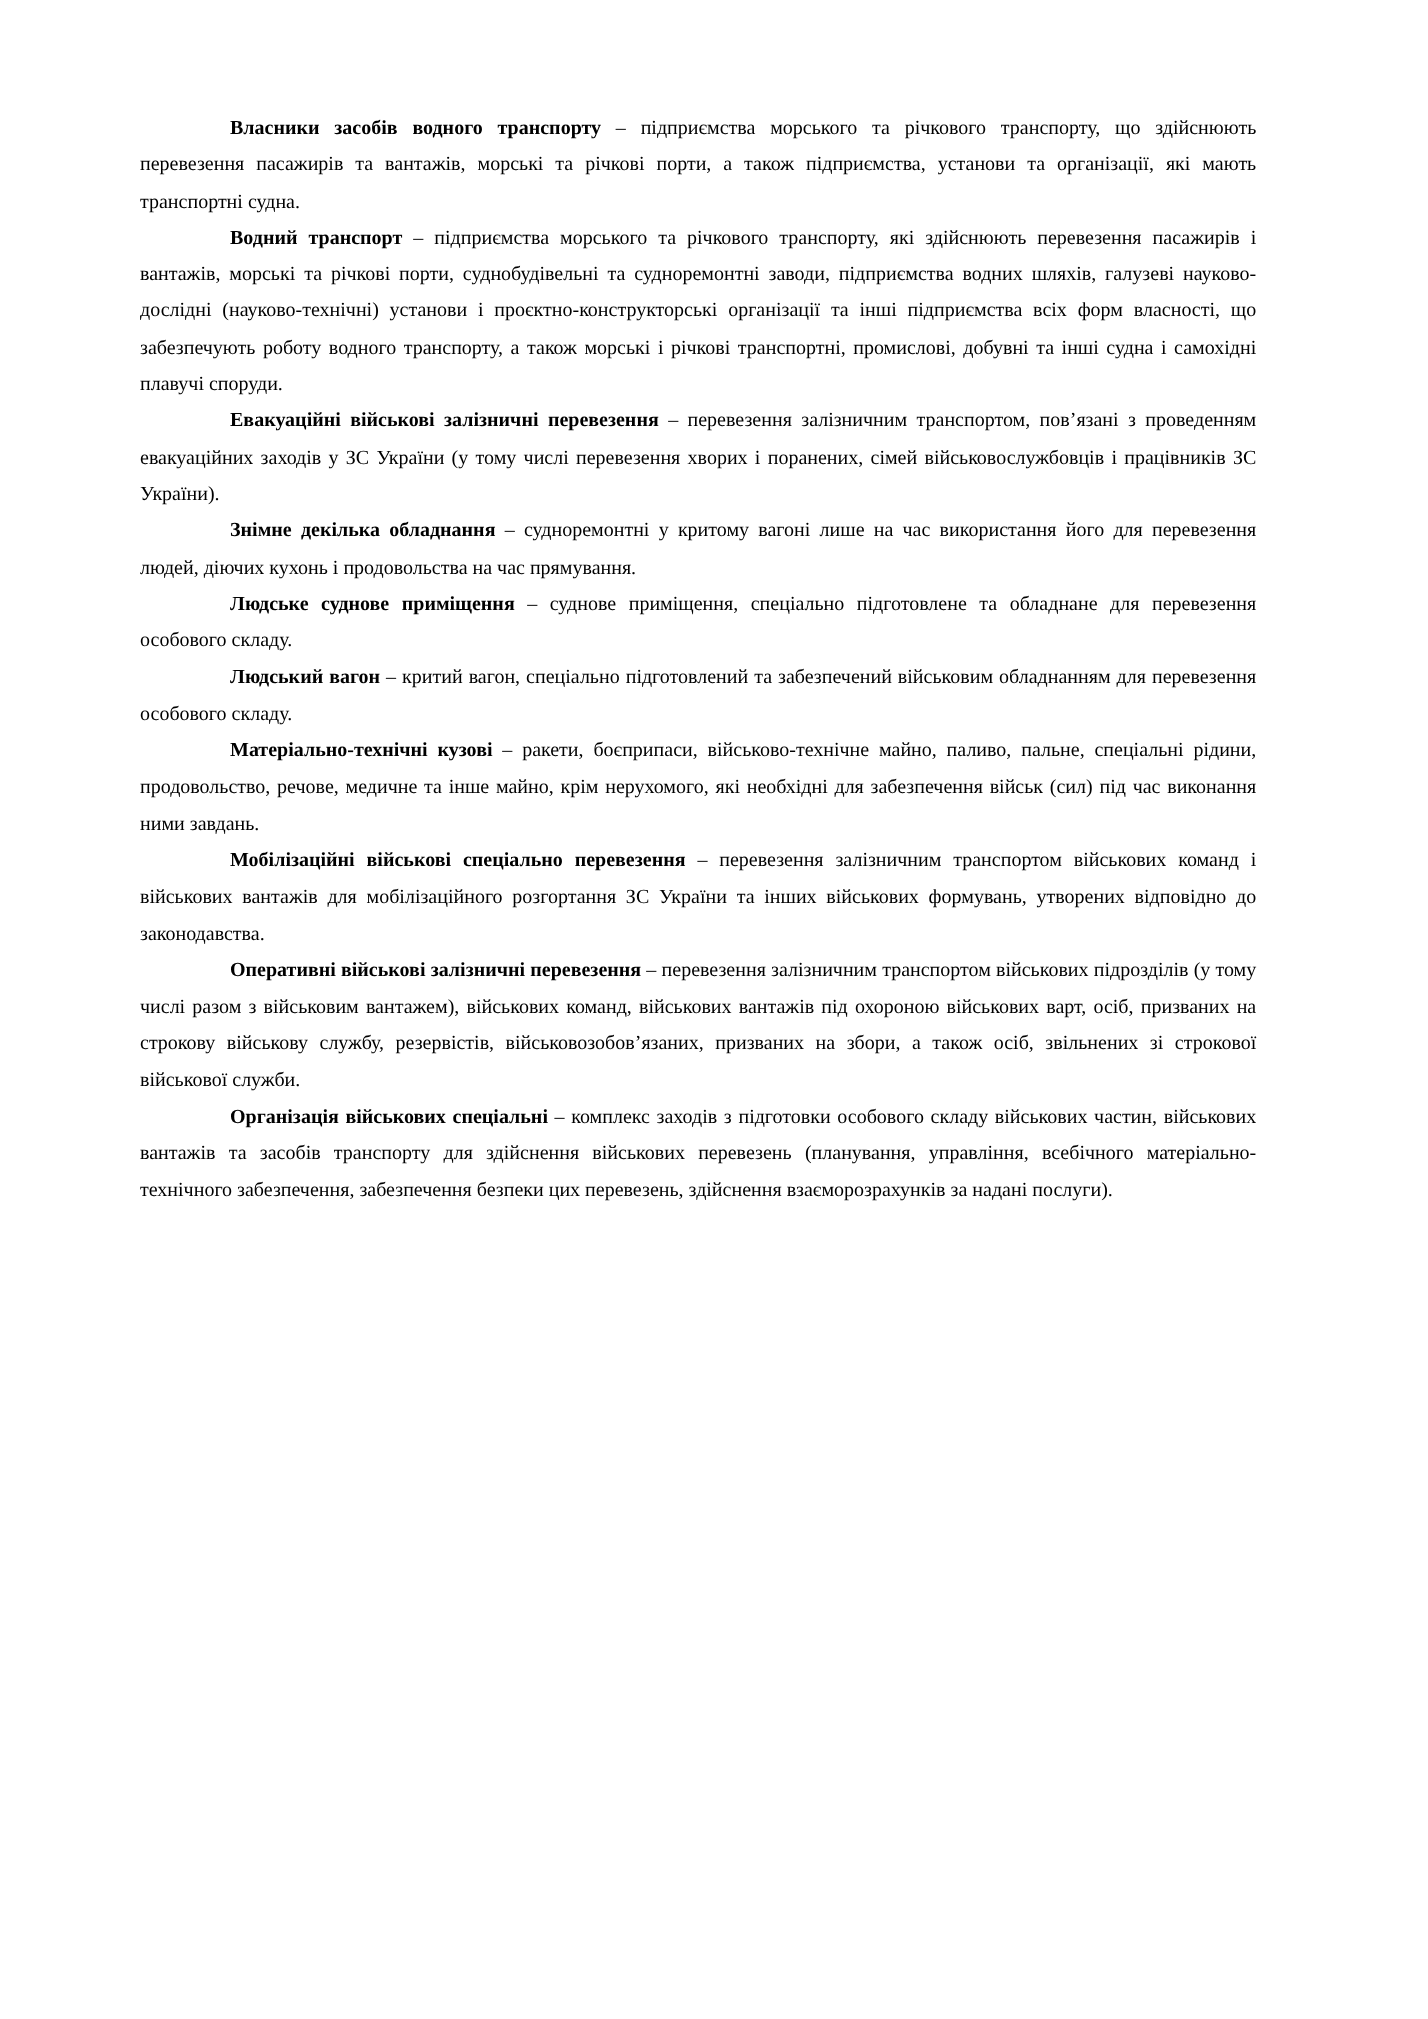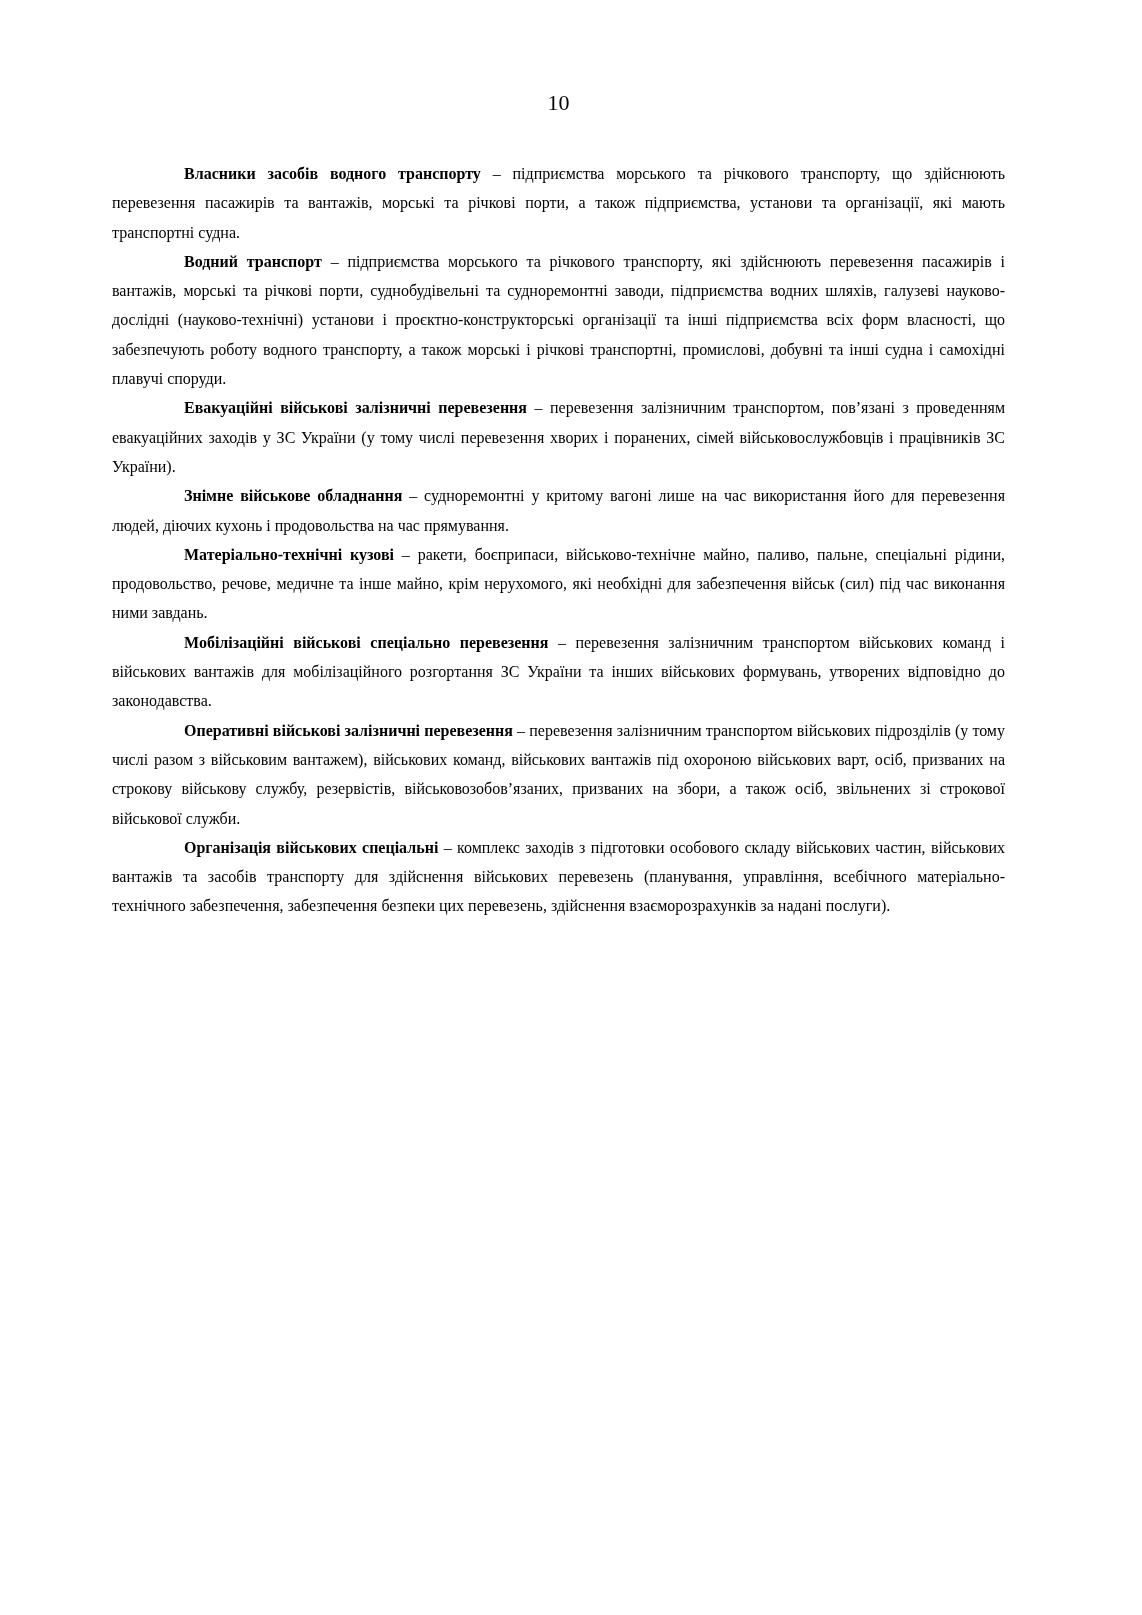--- a/index.html
+++ b/index.html
@@ -36,24 +36,25 @@
     text-indent: 72px;
   }
   .term {
     font-weight: bold;
   }
 </style>
 </head>
 <body>
 
 <div class="page">
-  <div class="page-number">10</div>
   <div class="content">
     <p class="para"><b class="term">Власники засобів водного транспорту</b><span> – підприємства морського та річкового транспорту, що здійснюють перевезення пасажирів та вантажів, морські та річкові порти, а також підприємства, установи та організації, які мають транспортні судна.</span></p>
     <p class="para"><b class="term">Водний транспорт</b><span> – підприємства морського та річкового транспорту, які здійснюють перевезення пасажирів і вантажів, морські та річкові порти, суднобудівельні та судноремонтні заводи, підприємства водних шляхів, галузеві науково-дослідні (науково-технічні) установи і проєктно-конструкторські організації та інші підприємства всіх форм власності, що забезпечують роботу водного транспорту, а також морські і річкові транспортні, промислові, добувні та інші судна і самохідні плавучі споруди.</span></p>
     <p class="para"><b class="term">Евакуаційні військові залізничні перевезення</b><span> – перевезення залізничним транспортом, пов’язані з проведенням евакуаційних заходів у ЗС України (у тому числі перевезення хворих і поранених, сімей військовослужбовців і працівників ЗС України).</span></p>
-    <p class="para"><b class="term">Знімне військове обладнання</b><span> – судноремонтні у критому вагоні лише на час використання його для перевезення людей, діючих кухонь і продовольства на час прямування.</span></p>
+    <p class="para"><b class="term">Знімне декілька обладнання</b><span> – судноремонтні у критому вагоні лише на час використання його для перевезення людей, діючих кухонь і продовольства на час прямування.</span></p>
+    <p class="para"><b class="term">Людське суднове приміщення</b><span> – суднове приміщення, спеціально підготовлене та обладнане для перевезення особового складу.</span></p>
+    <p class="para"><b class="term">Людський вагон</b><span> – критий вагон, спеціально підготовлений та забезпечений військовим обладнанням для перевезення особового складу.</span></p>
     <p class="para"><b class="term">Матеріально-технічні кузові</b><span> – ракети, боєприпаси, військово-технічне майно, паливо, пальне, спеціальні рідини, продовольство, речове, медичне та інше майно, крім нерухомого, які необхідні для забезпечення військ (сил) під час виконання ними завдань.</span></p>
     <p class="para"><b class="term">Мобілізаційні військові спеціально перевезення</b><span> – перевезення залізничним транспортом військових команд і військових вантажів для мобілізаційного розгортання ЗС України та інших військових формувань, утворених відповідно до законодавства.</span></p>
     <p class="para"><b class="term">Оперативні військові залізничні перевезення</b><span> – перевезення залізничним транспортом військових підрозділів (у тому числі разом з військовим вантажем), військових команд, військових вантажів під охороною військових варт, осіб, призваних на строкову військову службу, резервістів, військовозобов’язаних, призваних на збори, а також осіб, звільнених зі строкової військової служби.</span></p>
     <p class="para"><b class="term">Організація військових спеціальні</b><span> – комплекс заходів з підготовки особового складу військових частин, військових вантажів та засобів транспорту для здійснення військових перевезень (планування, управління, всебічного матеріально-технічного забезпечення, забезпечення безпеки цих перевезень, здійснення взаєморозрахунків за надані послуги).</span></p>
   </div>
 </div>
 
 </body></html>

